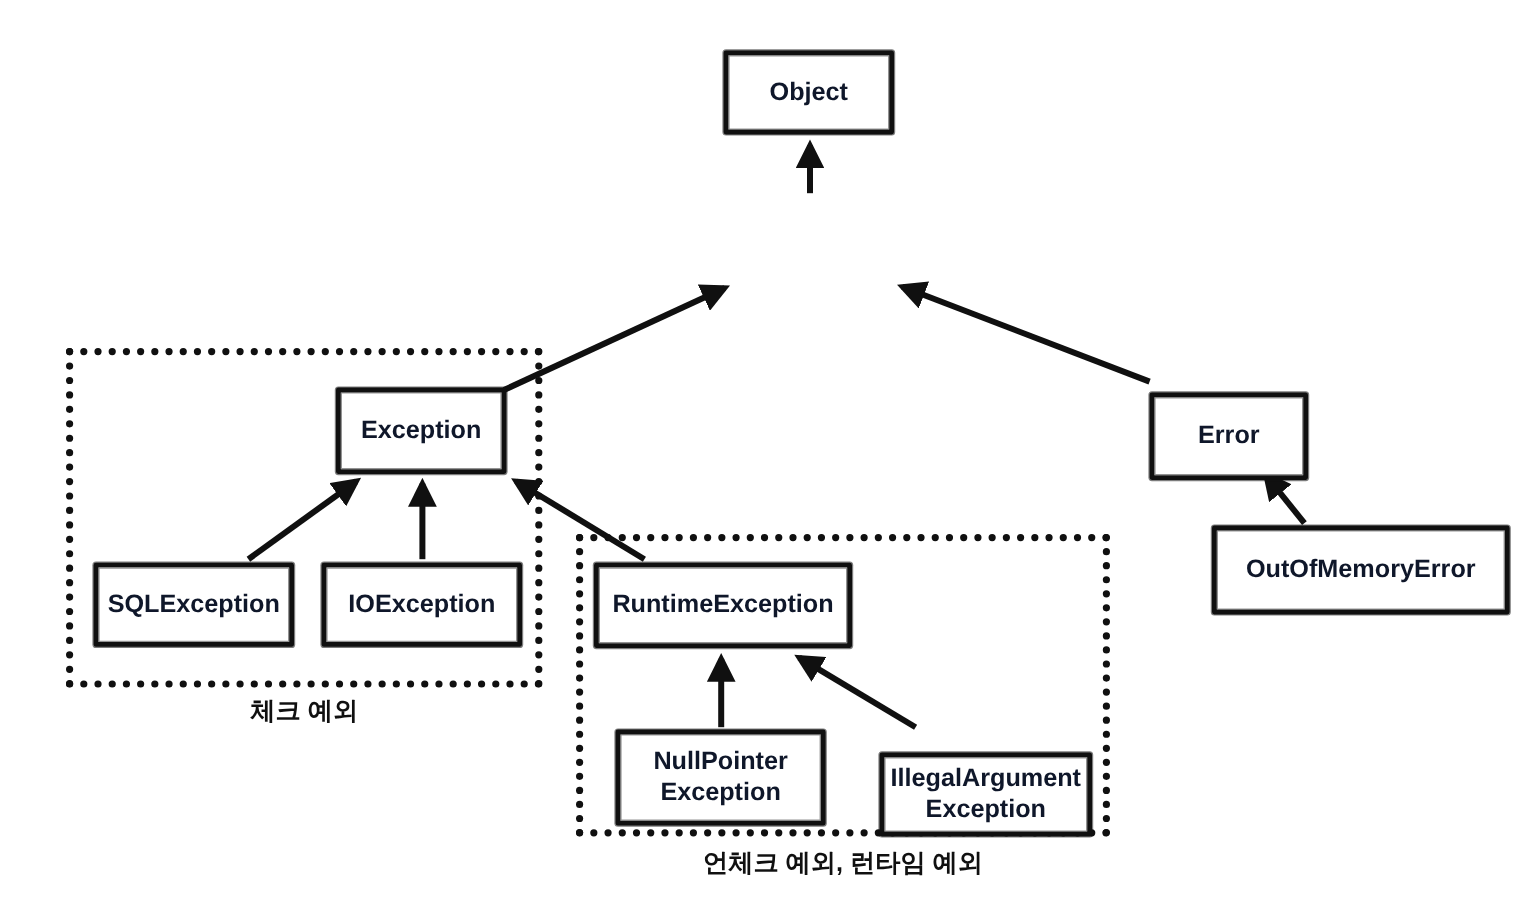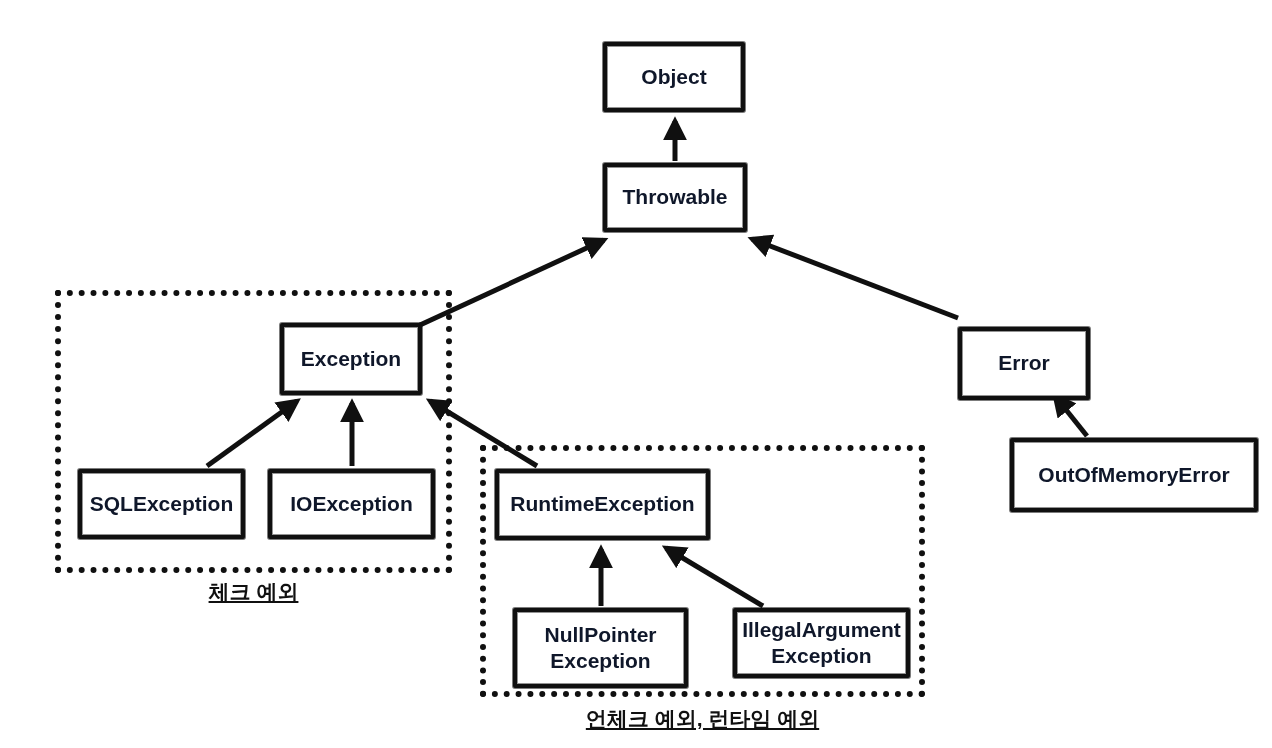--- a/index.html
+++ b/index.html
@@ -41,21 +41,20 @@
     background: transparent;
     z-index: 1;
   }
   .group-label {
     position: absolute;
     color: #101010;
     font-weight: bold;
     font-size: 21px;
     text-align: center;
     z-index: 2;
-    text-decoration: underline;
   }
   #edges {
     position: absolute;
     left: 0;
     top: 0;
     z-index: 2;
     pointer-events: none;
   }
   #edges line {
     stroke: #101010;
@@ -63,21 +62,21 @@
   }
 
   
   #node-object            { left: 603px; top: 42px;  width: 142px; height: 70px; }
   #node-throwable         { left: 603px; top: 163px; width: 144px; height: 69px; }
   #node-exception         { left: 280px; top: 323px; width: 142px; height: 72px; }
   #node-sqlexception      { left: 78px;  top: 469px; width: 167px; height: 70px; }
   #node-ioexception       { left: 268px; top: 469px; width: 167px; height: 70px; }
   #node-runtimeexception  { left: 495px; top: 469px; width: 215px; height: 71px; }
   #node-nullpointerexception     { left: 513px; top: 608px; width: 175px; height: 80px; }
-  #node-illegalargumentexception { left: 733px; top: 608px; width: 177px; height: 70px; }
+  #node-illegalargumentexception { left: 733px; top: 627px; width: 177px; height: 70px; }
   #node-error             { left: 958px; top: 315px; width: 132px; height: 73px; margin-top: 12px; }
   #node-outofmemoryerror  { left: 1010px; top: 438px; width: 248px; height: 74px; }
 
   
   #group-checked   { left: 55px;  top: 290px; width: 397px; height: 283px; }
   #group-unchecked { left: 480px; top: 445px; width: 445px; height: 252px; }
   #group-checked-label   { left: 55px;  top: 578px; width: 397px; }
   #group-unchecked-label { left: 480px; top: 705px; width: 445px; }
 </style>
 </head>
@@ -102,21 +101,20 @@
     <line x1="958" y1="318" x2="752" y2="239" marker-end="url(#arrow)"></line>
     <line x1="207" y1="466" x2="297" y2="401" marker-end="url(#arrow)"></line>
     <line x1="352" y1="466" x2="352" y2="403" marker-end="url(#arrow)"></line>
     <line x1="537" y1="466" x2="430" y2="401" marker-end="url(#arrow)"></line>
     <line x1="601" y1="606" x2="601" y2="549" marker-end="url(#arrow)"></line>
     <line x1="763" y1="606" x2="666" y2="548" marker-end="url(#arrow)"></line>
     <line x1="1087" y1="436" x2="1055" y2="396" marker-end="url(#arrow)"></line>
   </svg>
 
   <div class="node" id="node-object">Object</div>
-  <div class="node" id="node-throwable">Throwable</div>
   <div class="node" id="node-exception">Exception</div>
   <div class="node" id="node-sqlexception">SQLException</div>
   <div class="node" id="node-ioexception">IOException</div>
   <div class="node" id="node-runtimeexception">RuntimeException</div>
   <div class="node" id="node-nullpointerexception">NullPointer
 Exception</div>
   <div class="node" id="node-illegalargumentexception">IllegalArgument
 Exception</div>
   <div class="node" id="node-error">Error</div>
   <div class="node" id="node-outofmemoryerror">OutOfMemoryError</div>

